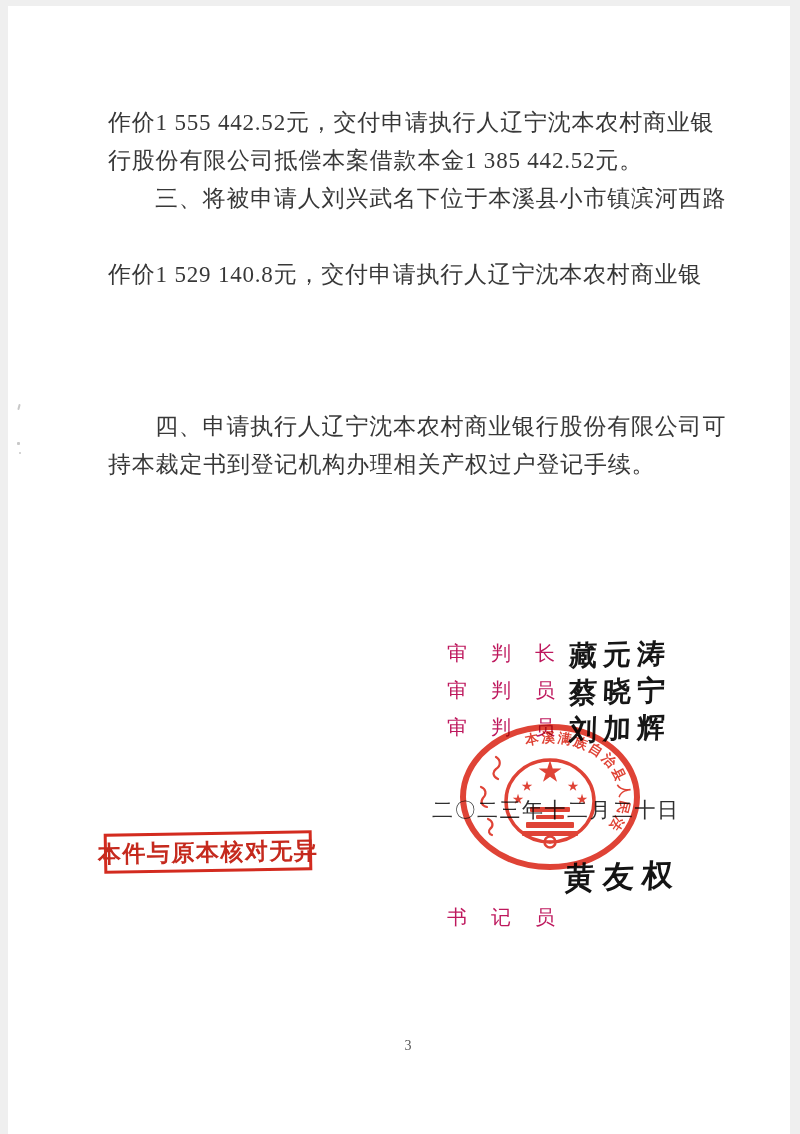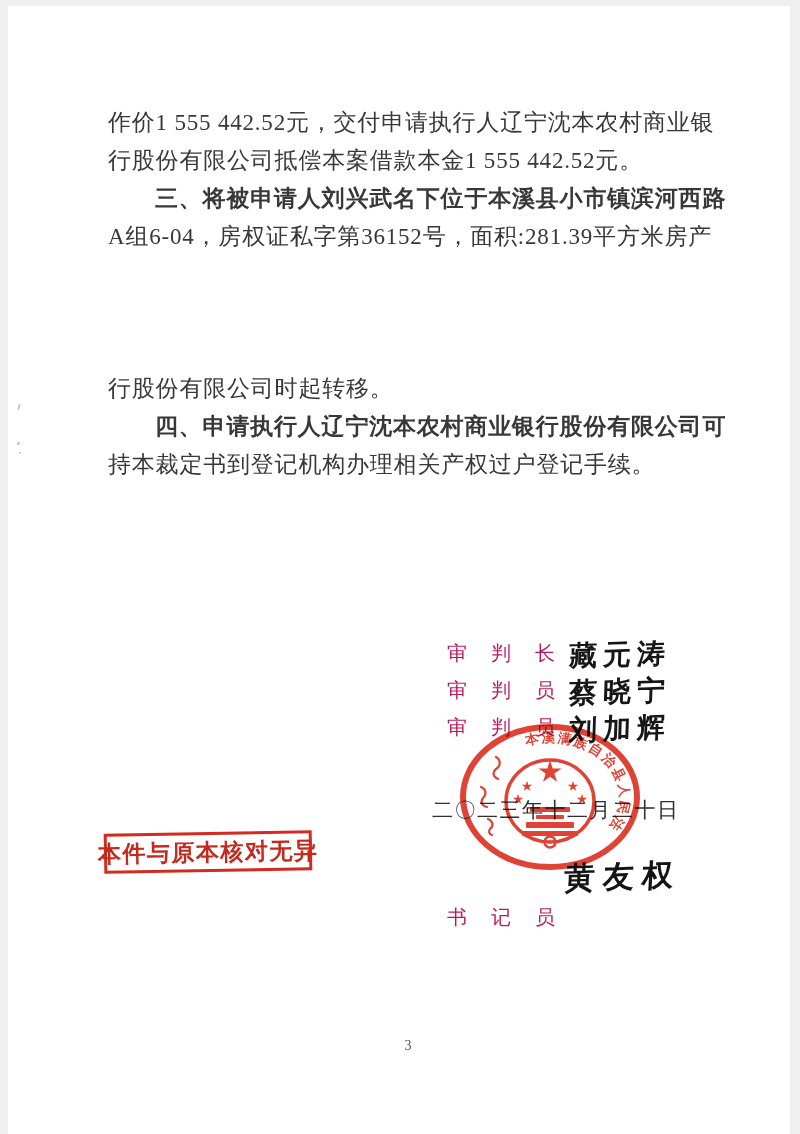--- a/index.html
+++ b/index.html
@@ -11,21 +11,21 @@
   .page{
     position:absolute;left:8px;top:6px;width:782px;height:1128px;
     background:#ffffff;
   }
   
   .bodyline{
     position:absolute;left:100px;width:640px;
     font-size:23px;line-height:26px;color:#383838;
     letter-spacing:0.8px;white-space:nowrap;
   }
-  .bodyline.indent{padding-left:47px;font-weight:bold;}
+  .bodyline.indent{padding-left:47px;}
   
   .sig-label{
     position:absolute;left:439px;font-size:20px;color:#be185d;
     letter-spacing:24px;white-space:nowrap;
   }
   .sig-name{
     position:absolute;left:561px;font-size:28px;color:#161616;
     font-weight:700;letter-spacing:6px;white-space:nowrap;
     transform:rotate(-2deg) skewX(-4deg);
   }
@@ -59,24 +59,23 @@
     font-size:14px;color:#555;
   }
   .speck{position:absolute;background:#9a9a9a;opacity:0.55;border-radius:1px;}
 </style>
 </head>
 <body>
 
 <div class="page">
 
   <div class="bodyline" style="top:104px">作价1 555 442.52元，交付申请执行人辽宁沈本农村商业银</div>
-  <div class="bodyline" style="top:142px">行股份有限公司抵偿本案借款本金1 555 442.52元。</div>
+  <div class="bodyline" style="top:142px">行股份有限公司抵偿本案借款本金1 385 442.52元。</div>
   <div class="bodyline indent" style="top:180px">三、将被申请人刘兴武名下位于本溪县小市镇滨河西路</div>
-  <div class="bodyline" style="top:218px">A组6-04，房权证私字第36152号，面积:281.39平方米房产</div>
-  <div class="bodyline" style="top:370px">行股份有限公司时起转移。</div>
+  <div class="bodyline" style="top:256px">作价1 529 140.8元，交付申请执行人辽宁沈本农村商业银</div>
   <div class="bodyline indent" style="top:408px">四、申请执行人辽宁沈本农村商业银行股份有限公司可</div>
   <div class="bodyline" style="top:446px">持本裁定书到登记机构办理相关产权过户登记手续。</div>
 
   <div>
     <span class="sig-label" style="top:634px">审判长</span>
     <span class="sig-name" style="top:630px">藏元涛</span>
 
     <span class="sig-label" style="top:671px">审判员</span>
     <span class="sig-name" style="top:667px">蔡晓宁</span>
 

